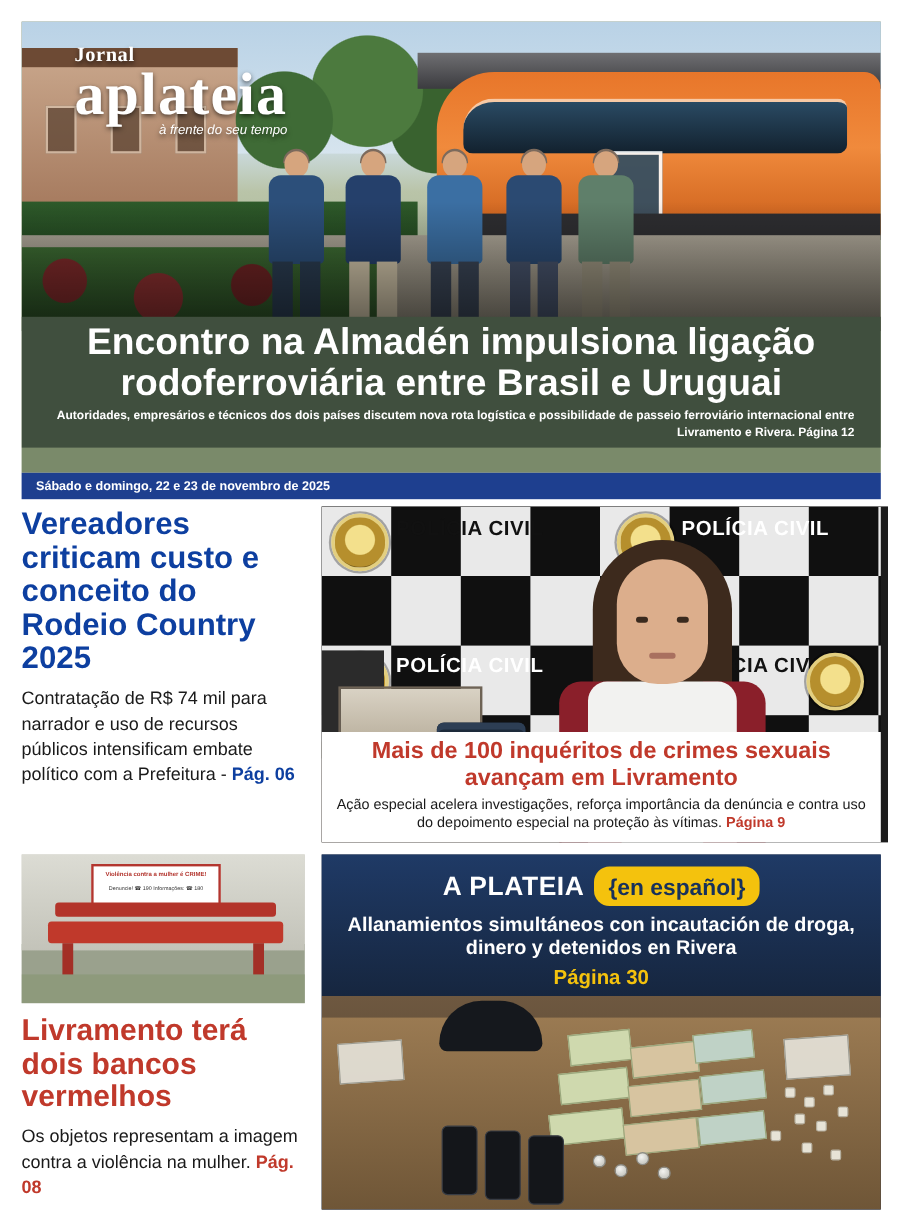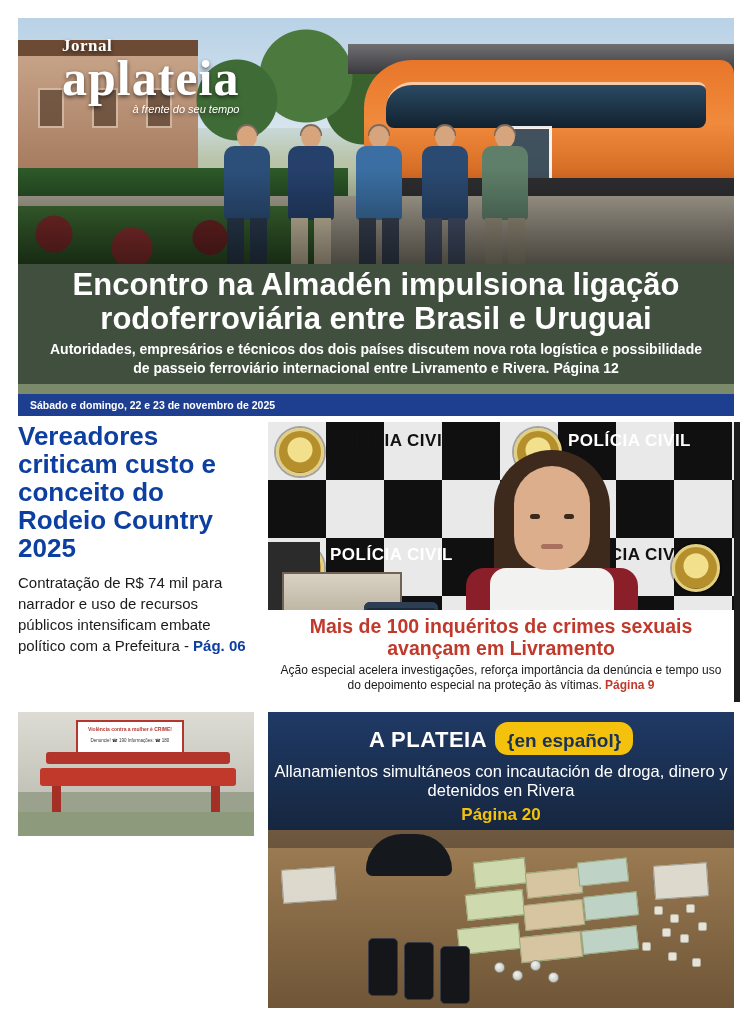--- a/index.html
+++ b/index.html
@@ -174,22 +174,23 @@
     background: #404f3e;
     color: #ffffff;
     text-align: center;
   }
   .lead-h1 {
     font-size: 31px; line-height: 1.1; font-weight: bold;
     margin: 0 0 4px;
     font-family: "Liberation Sans", sans-serif;
   }
   .lead-sub {
-    font-size: 14px; line-height: 1.35; font-weight: bold;
+    font-size: 10px; line-height: 1.35; font-weight: bold;
     margin: 0;
+    text-align: right;
   }
 
   
   .infobar {
     position: absolute;
     left: 18px; top: 394px;
     width: 716px; height: 22px;
     background: #1e3f8f;
     color: #ffffff;
     font-size: 10.5px;
@@ -384,21 +385,21 @@
   .esp-chip {
     display: inline-block;
     background: #f4c20d; color: #17315b;
     font-weight: bold; font-size: 19px;
     border-radius: 13px;
     padding: 8px 12px 3px;
     margin-left: 8px;
   }
   .esp-h2 {
     margin: 7px 0 0;
-    font-size: 16.5px; line-height: 1.18; font-weight: normal; color: #ffffff;
+    font-size: 16.5px; line-height: 1.18; font-weight: bold; color: #ffffff;
   }
   .esp-pag {
     margin: 4px 0 0; font-size: 17px; font-weight: bold; color: #f4c20d;
   }
   .esp-photo {
     position: absolute; left: 0; top: 118px; width: 466px; height: 178px;
     overflow: hidden;
     background: linear-gradient(#6e5840, #4d3d2c);
   }
   .table-top {
@@ -542,46 +543,50 @@
         <div class="pc-top"></div>
         <div class="pc-face">
           <div class="pc-eye l"></div>
           <div class="pc-eye r"></div>
           <div class="pc-mouth"></div>
         </div>
       </div>
 
       <div class="police-cap">
         <h2>Mais de 100 inquéritos de crimes sexuais avançam em Livramento</h2>
-        <p><span>Ação especial acelera investigações, reforça importância da denúncia e tempo uso do depoimento especial na proteção às vítimas. </span><span class="pag-red">Página 9</span></p>
+        <p><span>Ação especial acelera investigações, reforça importância da denúncia e contra uso do depoimento especial na proteção às vítimas. </span><span class="pag-red">Página 9</span></p>
       </div>
     </div>
   </div>
 
   <div class="band3">
 
     <div class="bench">
       <div class="bench-wall"></div>
       <div class="bench-sign">
         <div class="t1">Violência contra a mulher é CRIME!</div>
         <div class="t2">Denuncie!  ☎ 190        Informações: ☎ 180</div>
       </div>
       <div class="bench-back"></div>
       <div class="bench-seat"></div>
       <div class="bench-leg l"></div>
       <div class="bench-leg r"></div>
       <div class="bench-ground"></div>
     </div>
 
+    <div class="col-left2">
+      <h2 class="kicker-red2">Livramento terá dois bancos vermelhos</h2>
+      <p><span>Os objetos representam a imagem contra a violência na mulher. </span><span class="pag-red">Pág. 08</span></p>
+    </div>
 
     <div class="esp">
       <div class="esp-head">
         <span class="esp-title">A PLATEIA</span><span class="esp-chip">{en español}</span>
         <h2 class="esp-h2">Allanamientos simultáneos con incautación de droga, dinero y detenidos en Rivera</h2>
-        <p class="esp-pag">Página 20</p>
+        <p class="esp-pag">Página 30</p>
       </div>
 
       <div class="esp-photo">
         <div class="table-top"></div>
         <div class="cap-hat"></div>
 
         <div class="evid-bag" style="left:14px; top:38px;"></div>
         <div class="evid-bag" style="left:386px; top:34px;"></div>
 
         <div class="cash" style="left:206px; top:30px; width:52px; height:26px;"></div>

